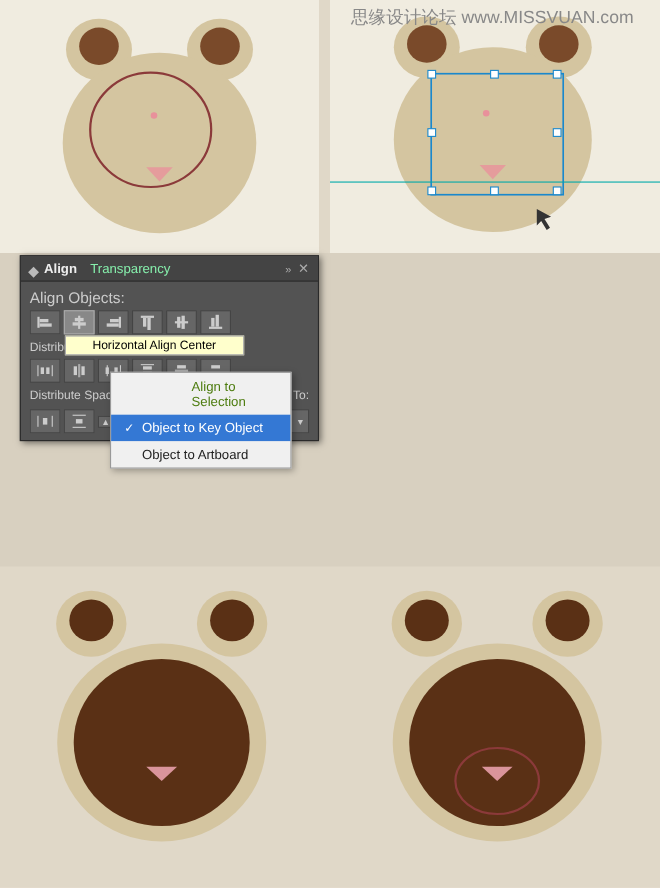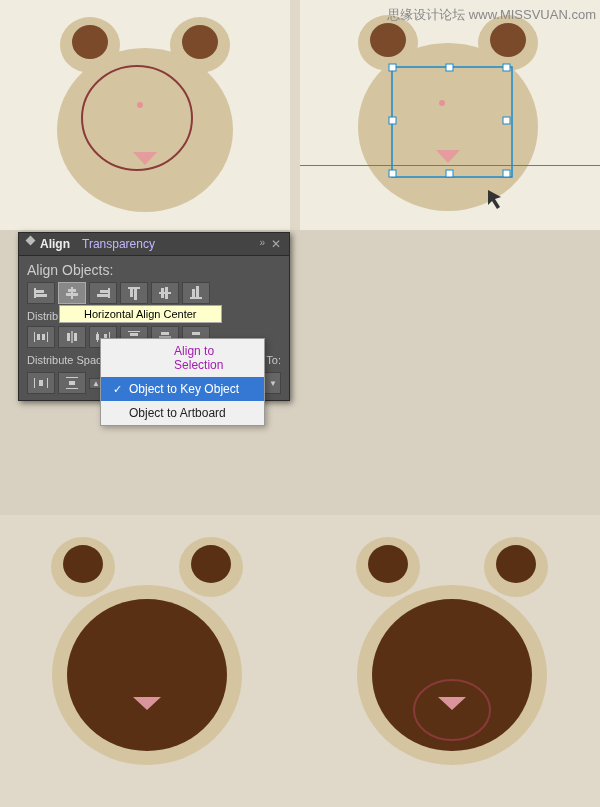--- a/index.html
+++ b/index.html
@@ -20,21 +20,21 @@
       font-size: 11px;
       color: #888;
       font-family: Arial, sans-serif;
     }
   </style>
 </head>
 <body>
 
 <div style="position:relative;width:600px;height:807px;background:#e0d8c8;">
 
-  <div class="watermark" style="position:absolute;top:6px;right:4px;font-size:13px;color:#888;z-index:100;">思缘设计论坛 www.MISSVUAN.com</div>
+  <div class="watermark" style="position:absolute;top:6px;right:24px;font-size:16px;color:#888;z-index:100;">思缘设计论坛 www.MISSVUAN.com</div>
 
   <div style="position:absolute;top:0;left:0;width:290px;height:230px;background:#f0ece0;display:flex;align-items:center;justify-content:center;">
     <svg width="200" height="210" viewBox="0 0 200 210">
 
       <ellipse cx="45" cy="35" rx="30" ry="28" fill="#d4c5a0"></ellipse>
       <ellipse cx="155" cy="35" rx="30" ry="28" fill="#d4c5a0"></ellipse>
       <ellipse cx="45" cy="32" rx="18" ry="17" fill="#7a4a2a"></ellipse>
       <ellipse cx="155" cy="32" rx="18" ry="17" fill="#7a4a2a"></ellipse>
 
       <ellipse cx="100" cy="120" rx="88" ry="82" fill="#d4c5a0"></ellipse>
@@ -76,24 +76,24 @@
       <circle cx="102" cy="98" r="3" fill="#e8919b"></circle>
 
       <polygon points="148,185 148,200 152,196 157,204 160,202 155,194 161,192" fill="#333"></polygon>
     </svg>
   </div>
 
   <div style="position:absolute;top:230px;left:0;width:600px;height:285px;background:#d8d0c0;"></div>
 
   <div style="position:absolute;top:232px;left:18px;width:272px;background:#535353;border:1px solid #2a2a2a;box-shadow:2px 2px 6px rgba(0,0,0,0.5);">
 
-    <div style="background:#444;border-bottom:1px solid #2a2a2a;padding:4px 8px;display:flex;align-items:flex-start;gap:6px;">
+    <div style="background:#444;border-bottom:1px solid #2a2a2a;padding:4px 8px;display:flex;align-items:flex-end;gap:6px;">
       <span style="width:7px;height:7px;background:#bbb;display:inline-block;transform:rotate(45deg);"></span>
       <span style="color:#eee;font-size:12px;font-weight:bold;">Align</span>
-      <span style="color:#c4b5fd;font-size:12px;margin-left:6px;">Transparency</span>
+      <span style="color:#86efac;font-size:12px;margin-left:6px;">Transparency</span>
       <span style="margin-left:auto;color:#aaa;font-size:10px;">»</span>
       <span style="color:#aaa;font-size:12px;">✕</span>
     </div>
 
     <div style="padding:6px 8px;">
 
       <div style="color:#ccc;font-size:14px;margin-bottom:4px;">Align Objects:</div>
       <div style="display:flex;gap:3px;margin-bottom:6px;position:relative;">
 
         <div style="width:28px;height:22px;background:#666;border:1px solid #444;display:flex;align-items:center;justify-content:center;cursor:pointer;">
@@ -224,21 +224,21 @@
               <rect x="3" y="3" width="10" height="8" fill="none" stroke="#ccc" stroke-width="1"></rect>
               <rect x="5" y="5" width="6" height="4" fill="#ccc"></rect>
             </svg>
           <span style="color:#ccc;font-size:8px;">▼</span>
         </div>
       </div>
     </div>
   </div>
 
   <div style="position:absolute;top:338px;left:100px;width:165px;background:#f0f0f0;border:1px solid #999;box-shadow:2px 2px 6px rgba(0,0,0,0.3);z-index:40;">
-    <div style="padding:5px 12px;font-size:12px;color:#a21caf;cursor:pointer;display:flex;align-items:center;gap:4px;margin-left:47px;">
+    <div style="padding:5px 12px;font-size:12px;color:#4d7c0f;cursor:pointer;display:flex;align-items:center;gap:4px;margin-left:47px;">
       <span style="width:12px;font-size:11px;"></span>
       <span>Align to Selection</span>
     </div>
     <div style="padding:5px 12px;font-size:12px;color:#fff;cursor:pointer;display:flex;align-items:center;gap:4px;background:#3478d4;">
       <span style="width:12px;font-size:11px;">✓</span>
       <span>Object to Key Object</span>
     </div>
     <div style="padding:5px 12px;font-size:12px;color:#222;cursor:pointer;display:flex;align-items:center;gap:4px;">
       <span style="width:12px;font-size:11px;"></span>
       <span>Object to Artboard</span>

